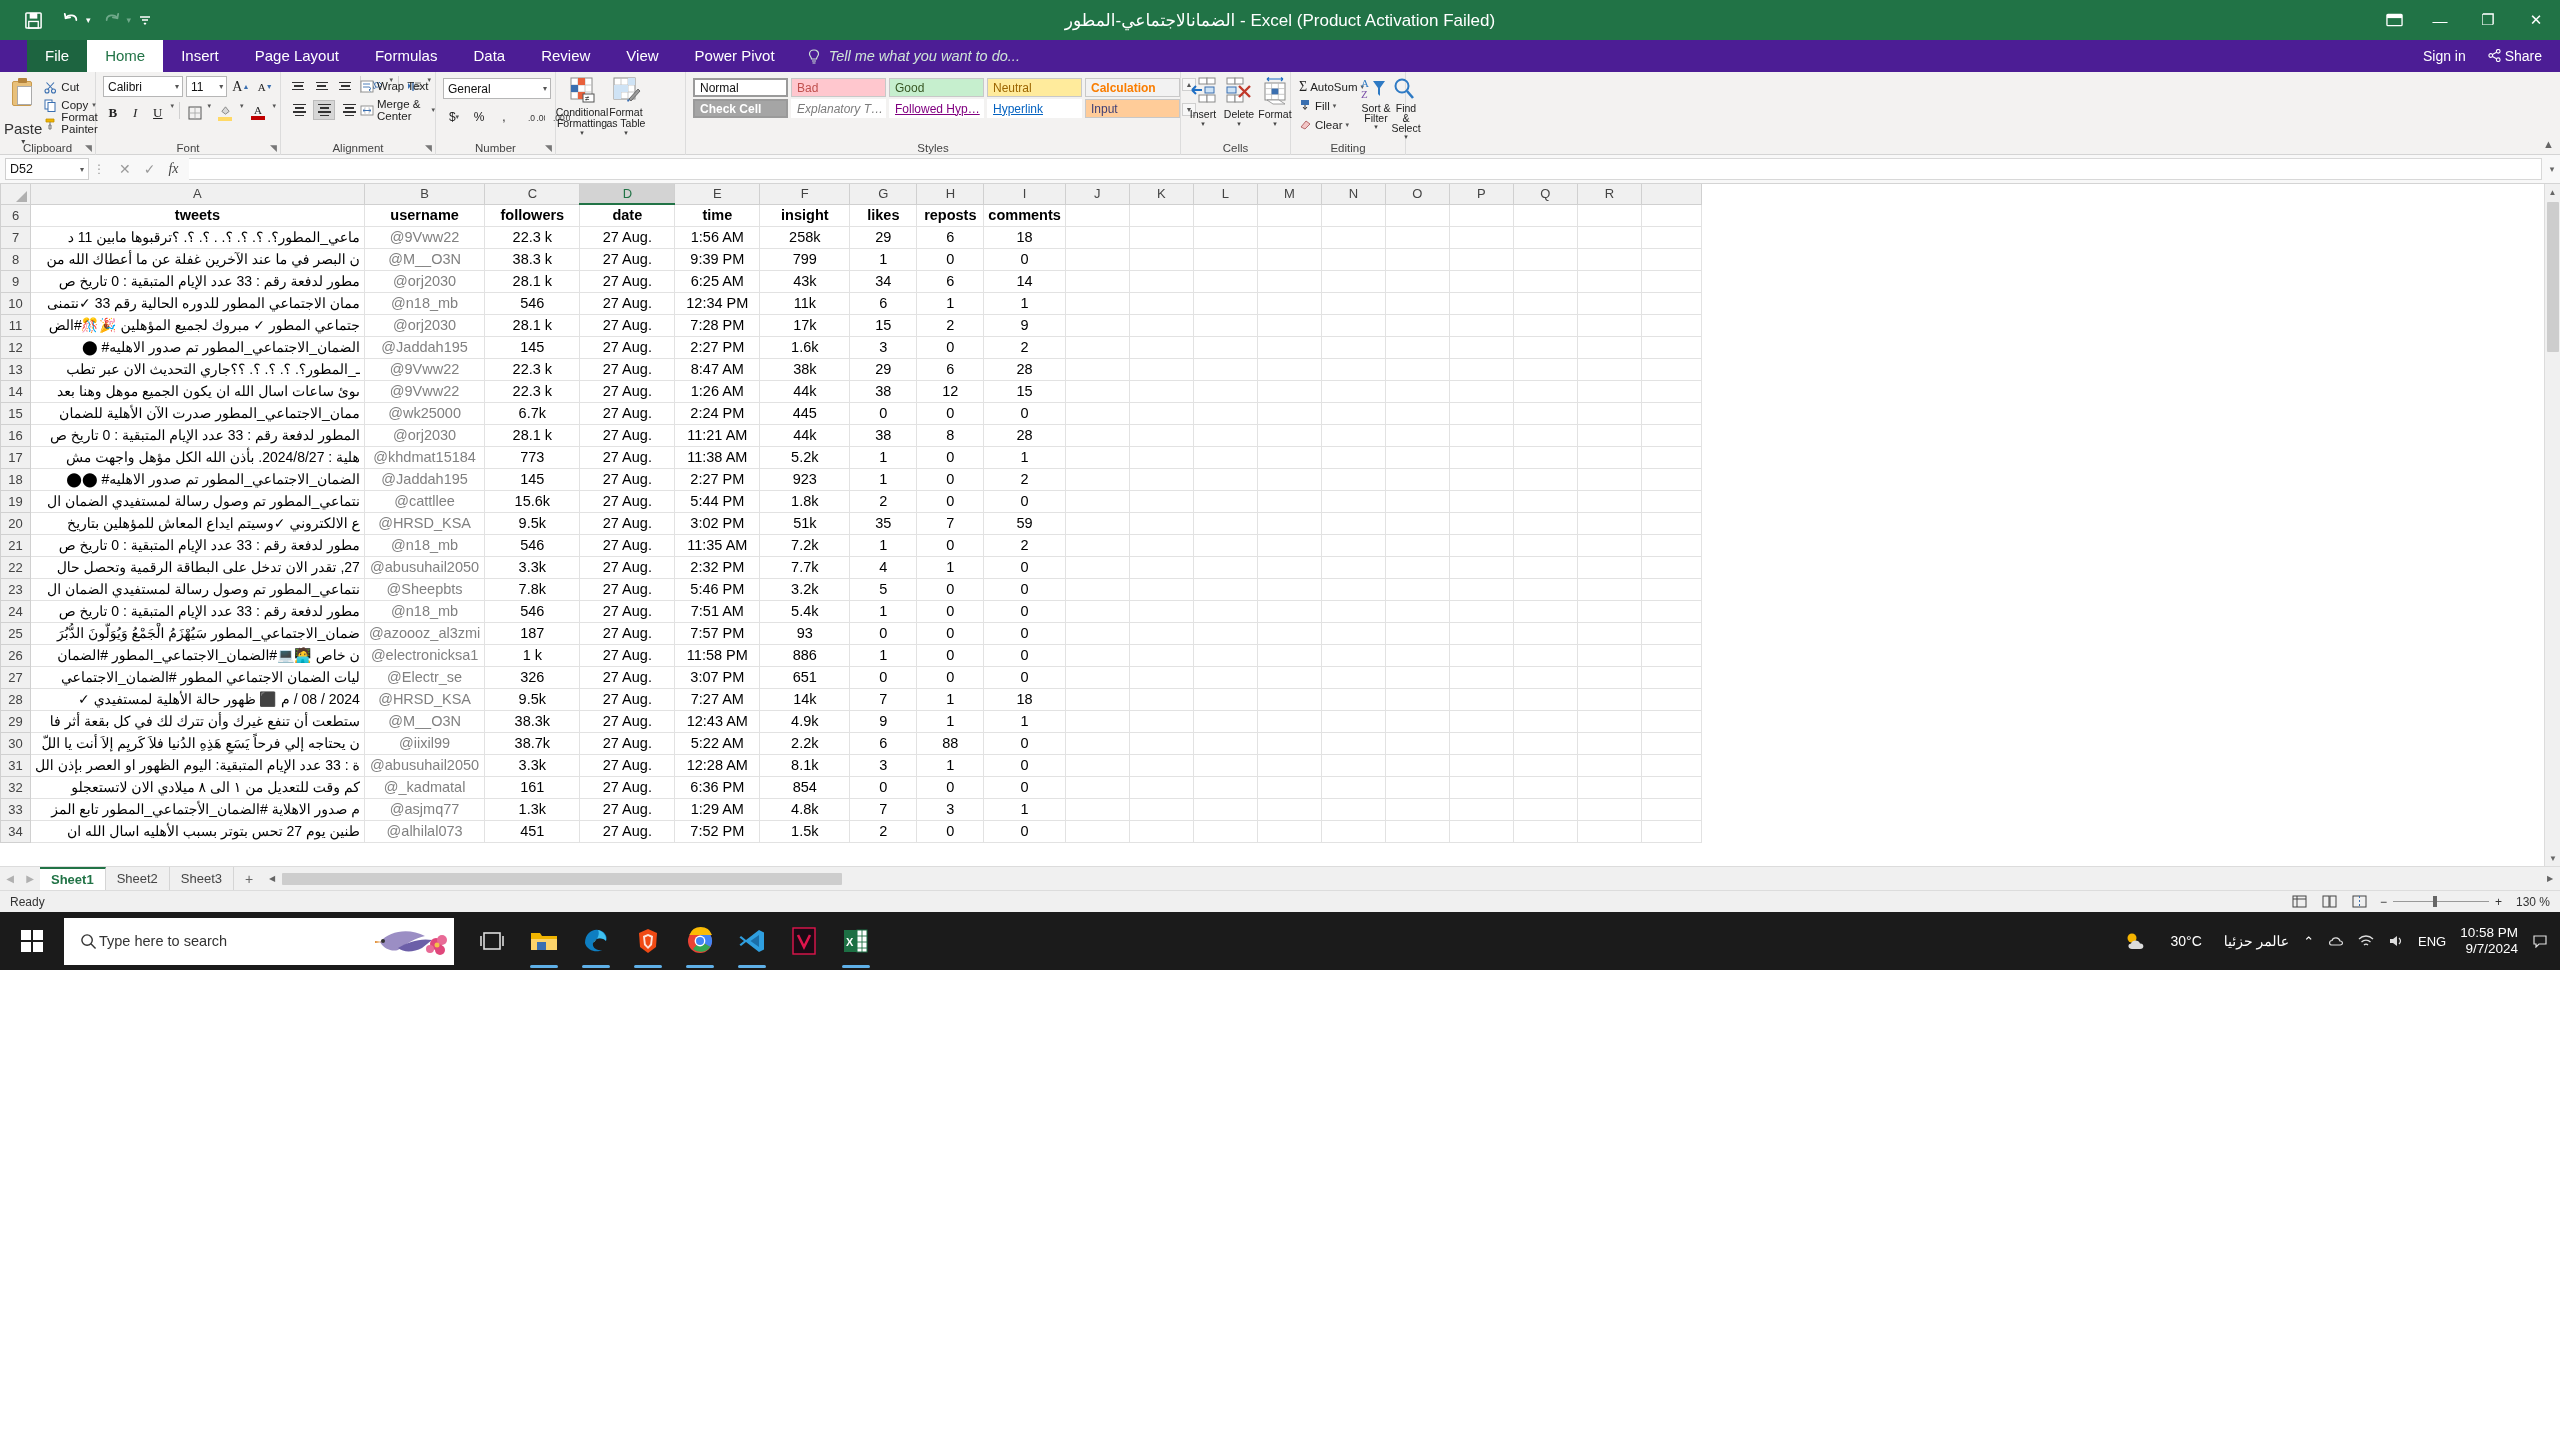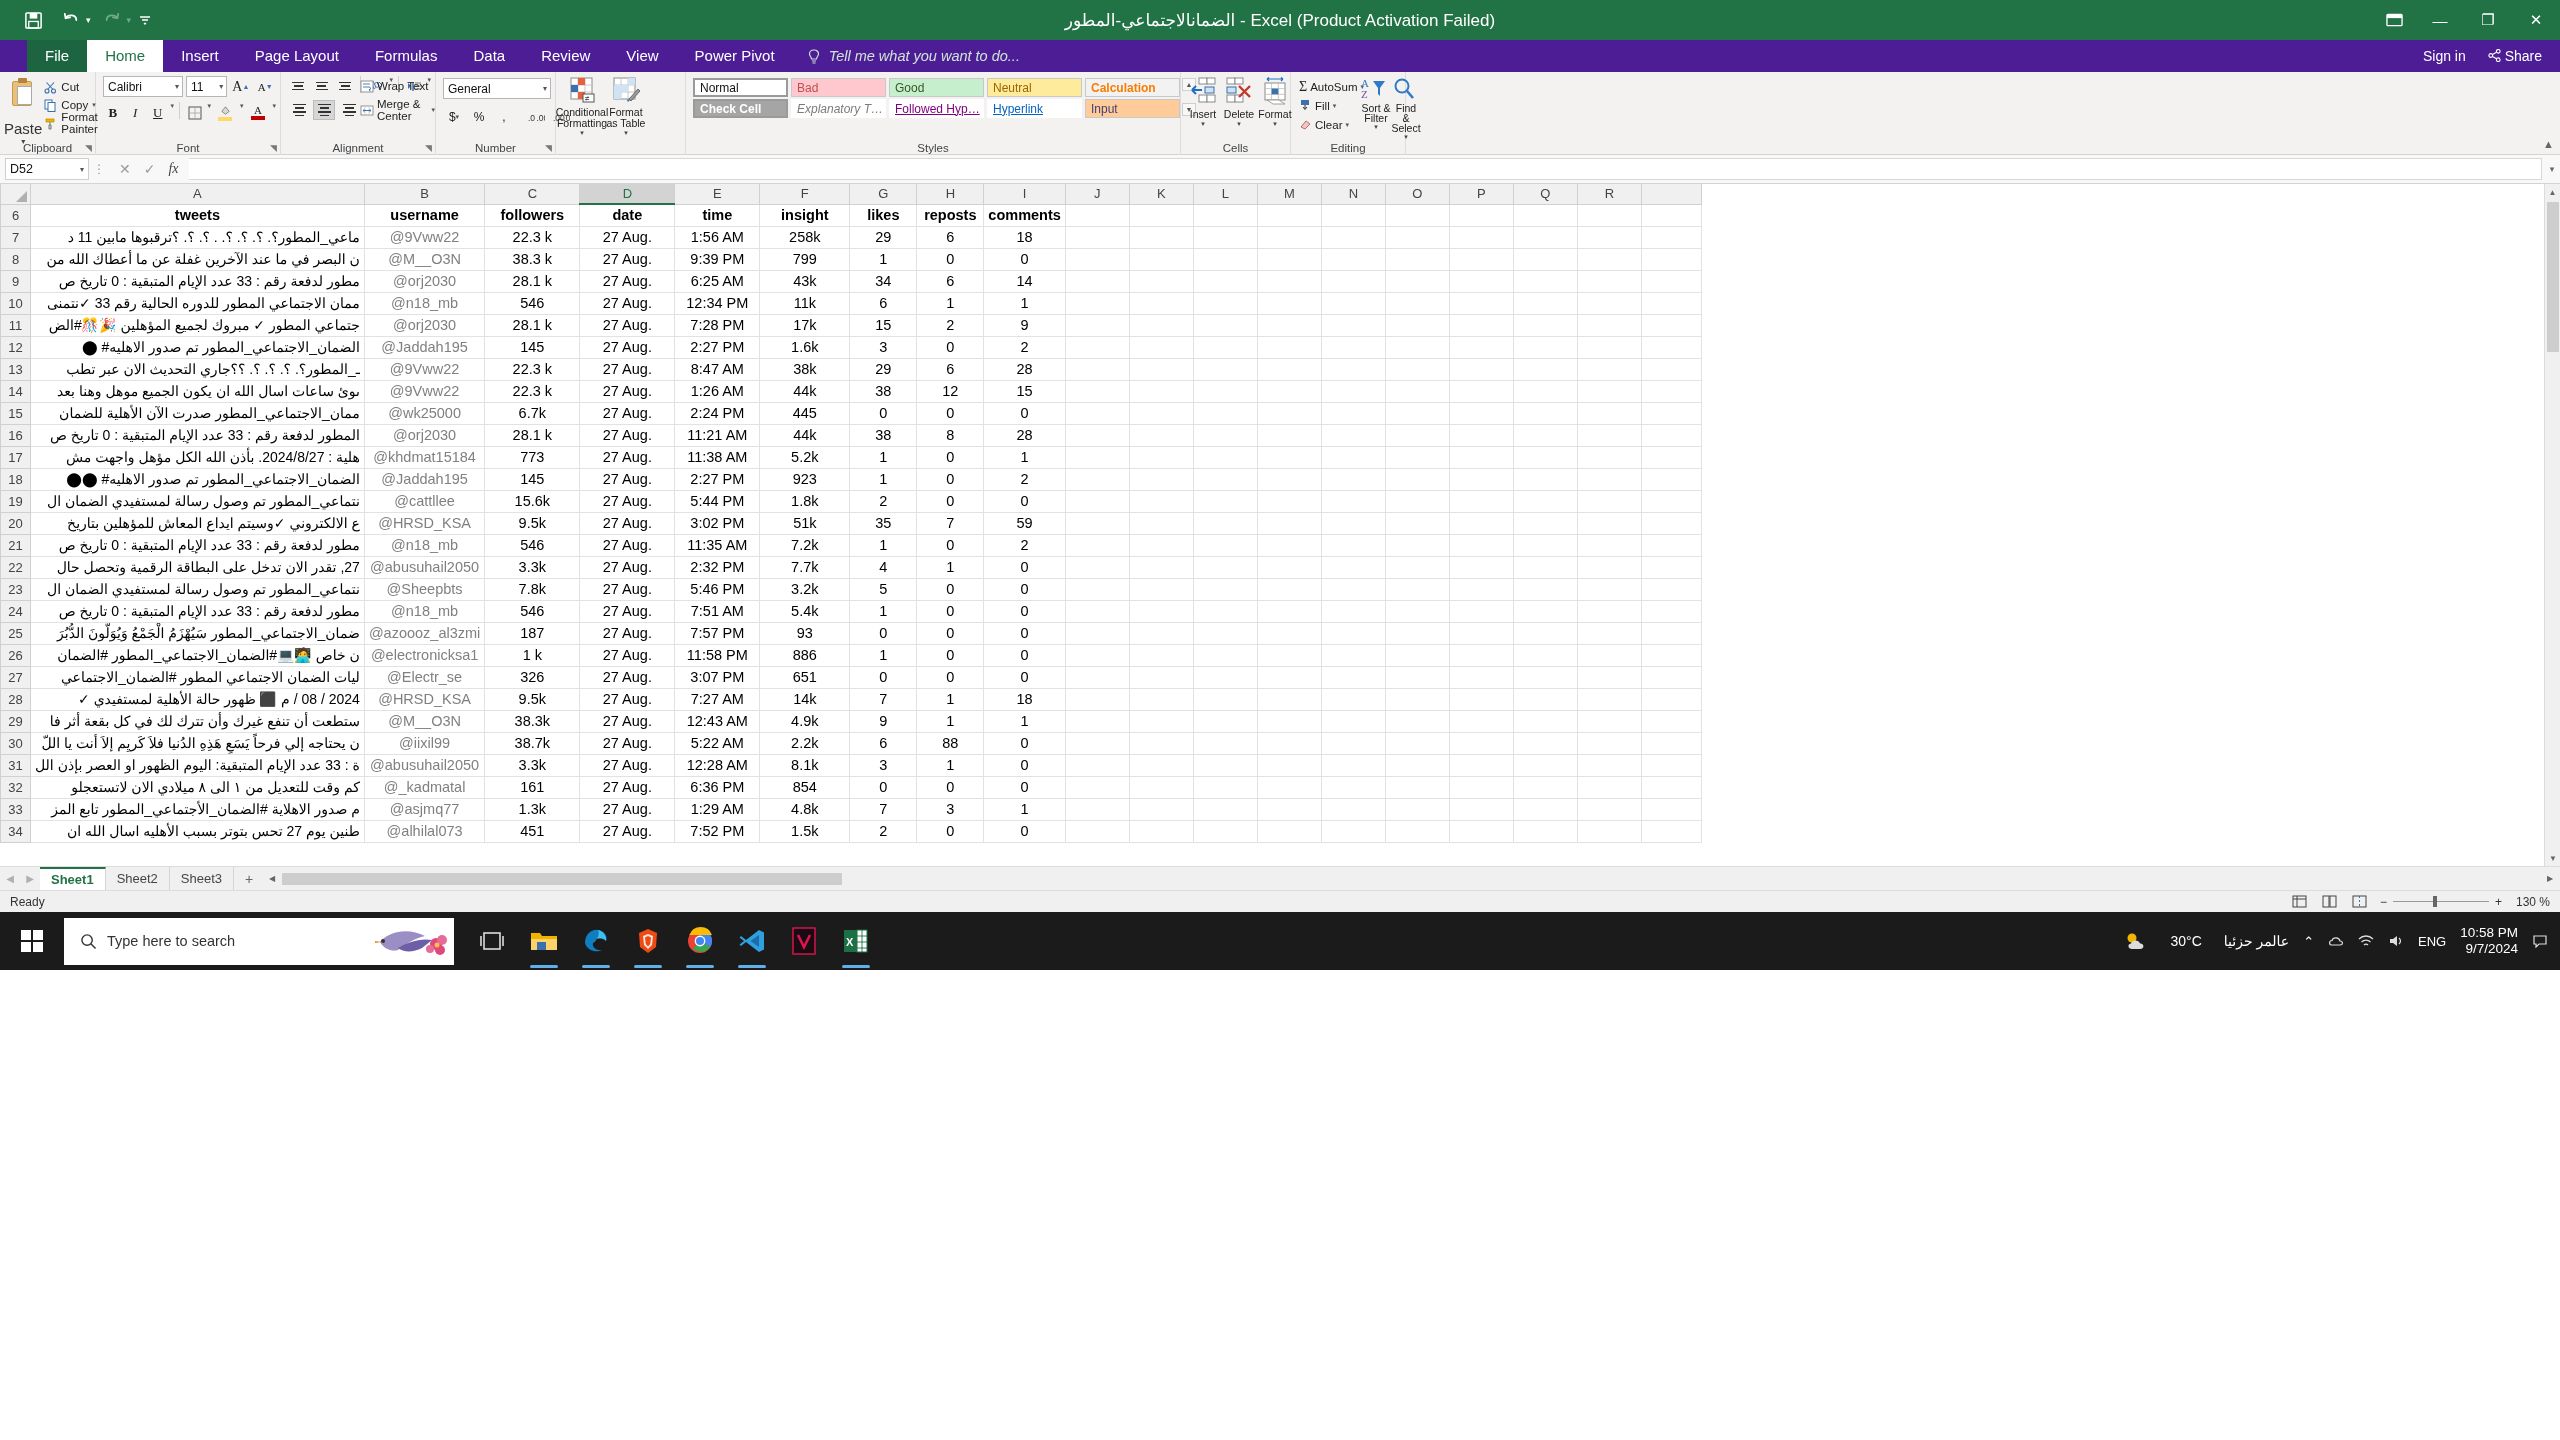--- a/index.html
+++ b/index.html
@@ -219,21 +219,21 @@
   .zlbl{min-width:38px;text-align:right;}
 
   
   .taskbar{
     height:58px;background:#1b1b1b;display:flex;align-items:center;position:relative;
   }
   .startbtn{width:64px;height:58px;display:flex;align-items:center;justify-content:center;cursor:pointer;}
   .winlogo{width:22px;height:22px;display:grid;grid-template-columns:1fr 1fr;grid-template-rows:1fr 1fr;gap:2.5px;}
   .winlogo i{background:#fff;display:block;}
   .searchbox{
-    width:390px;height:47px;background:#fff;display:flex;align-items:center;gap:10px;
+    width:390px;height:47px;background:#fff;display:flex;align-items:center;gap:2px;
     padding-left:16px;font-size:14.5px;color:#333;cursor:text;position:relative;overflow:hidden;
   }
   .tbicons{display:flex;align-items:center;gap:4px;padding-left:14px;}
   .tbicon{width:48px;height:58px;display:flex;align-items:center;justify-content:center;cursor:pointer;position:relative;}
   .tbicon .under{position:absolute;bottom:2px;left:10px;width:28px;height:3px;background:#5fb0e8;border-radius:2px;}
   .tray{position:absolute;right:0;display:flex;align-items:center;gap:14px;padding-right:12px;color:#fff;font-size:13px;}
   .clock{display:flex;flex-direction:column;align-items:flex-end;line-height:16px;font-size:13.5px;}
   .weather{display:flex;align-items:center;gap:22px;font-size:14px;}
   .arabictxt{font-size:14px;}
 </style>

